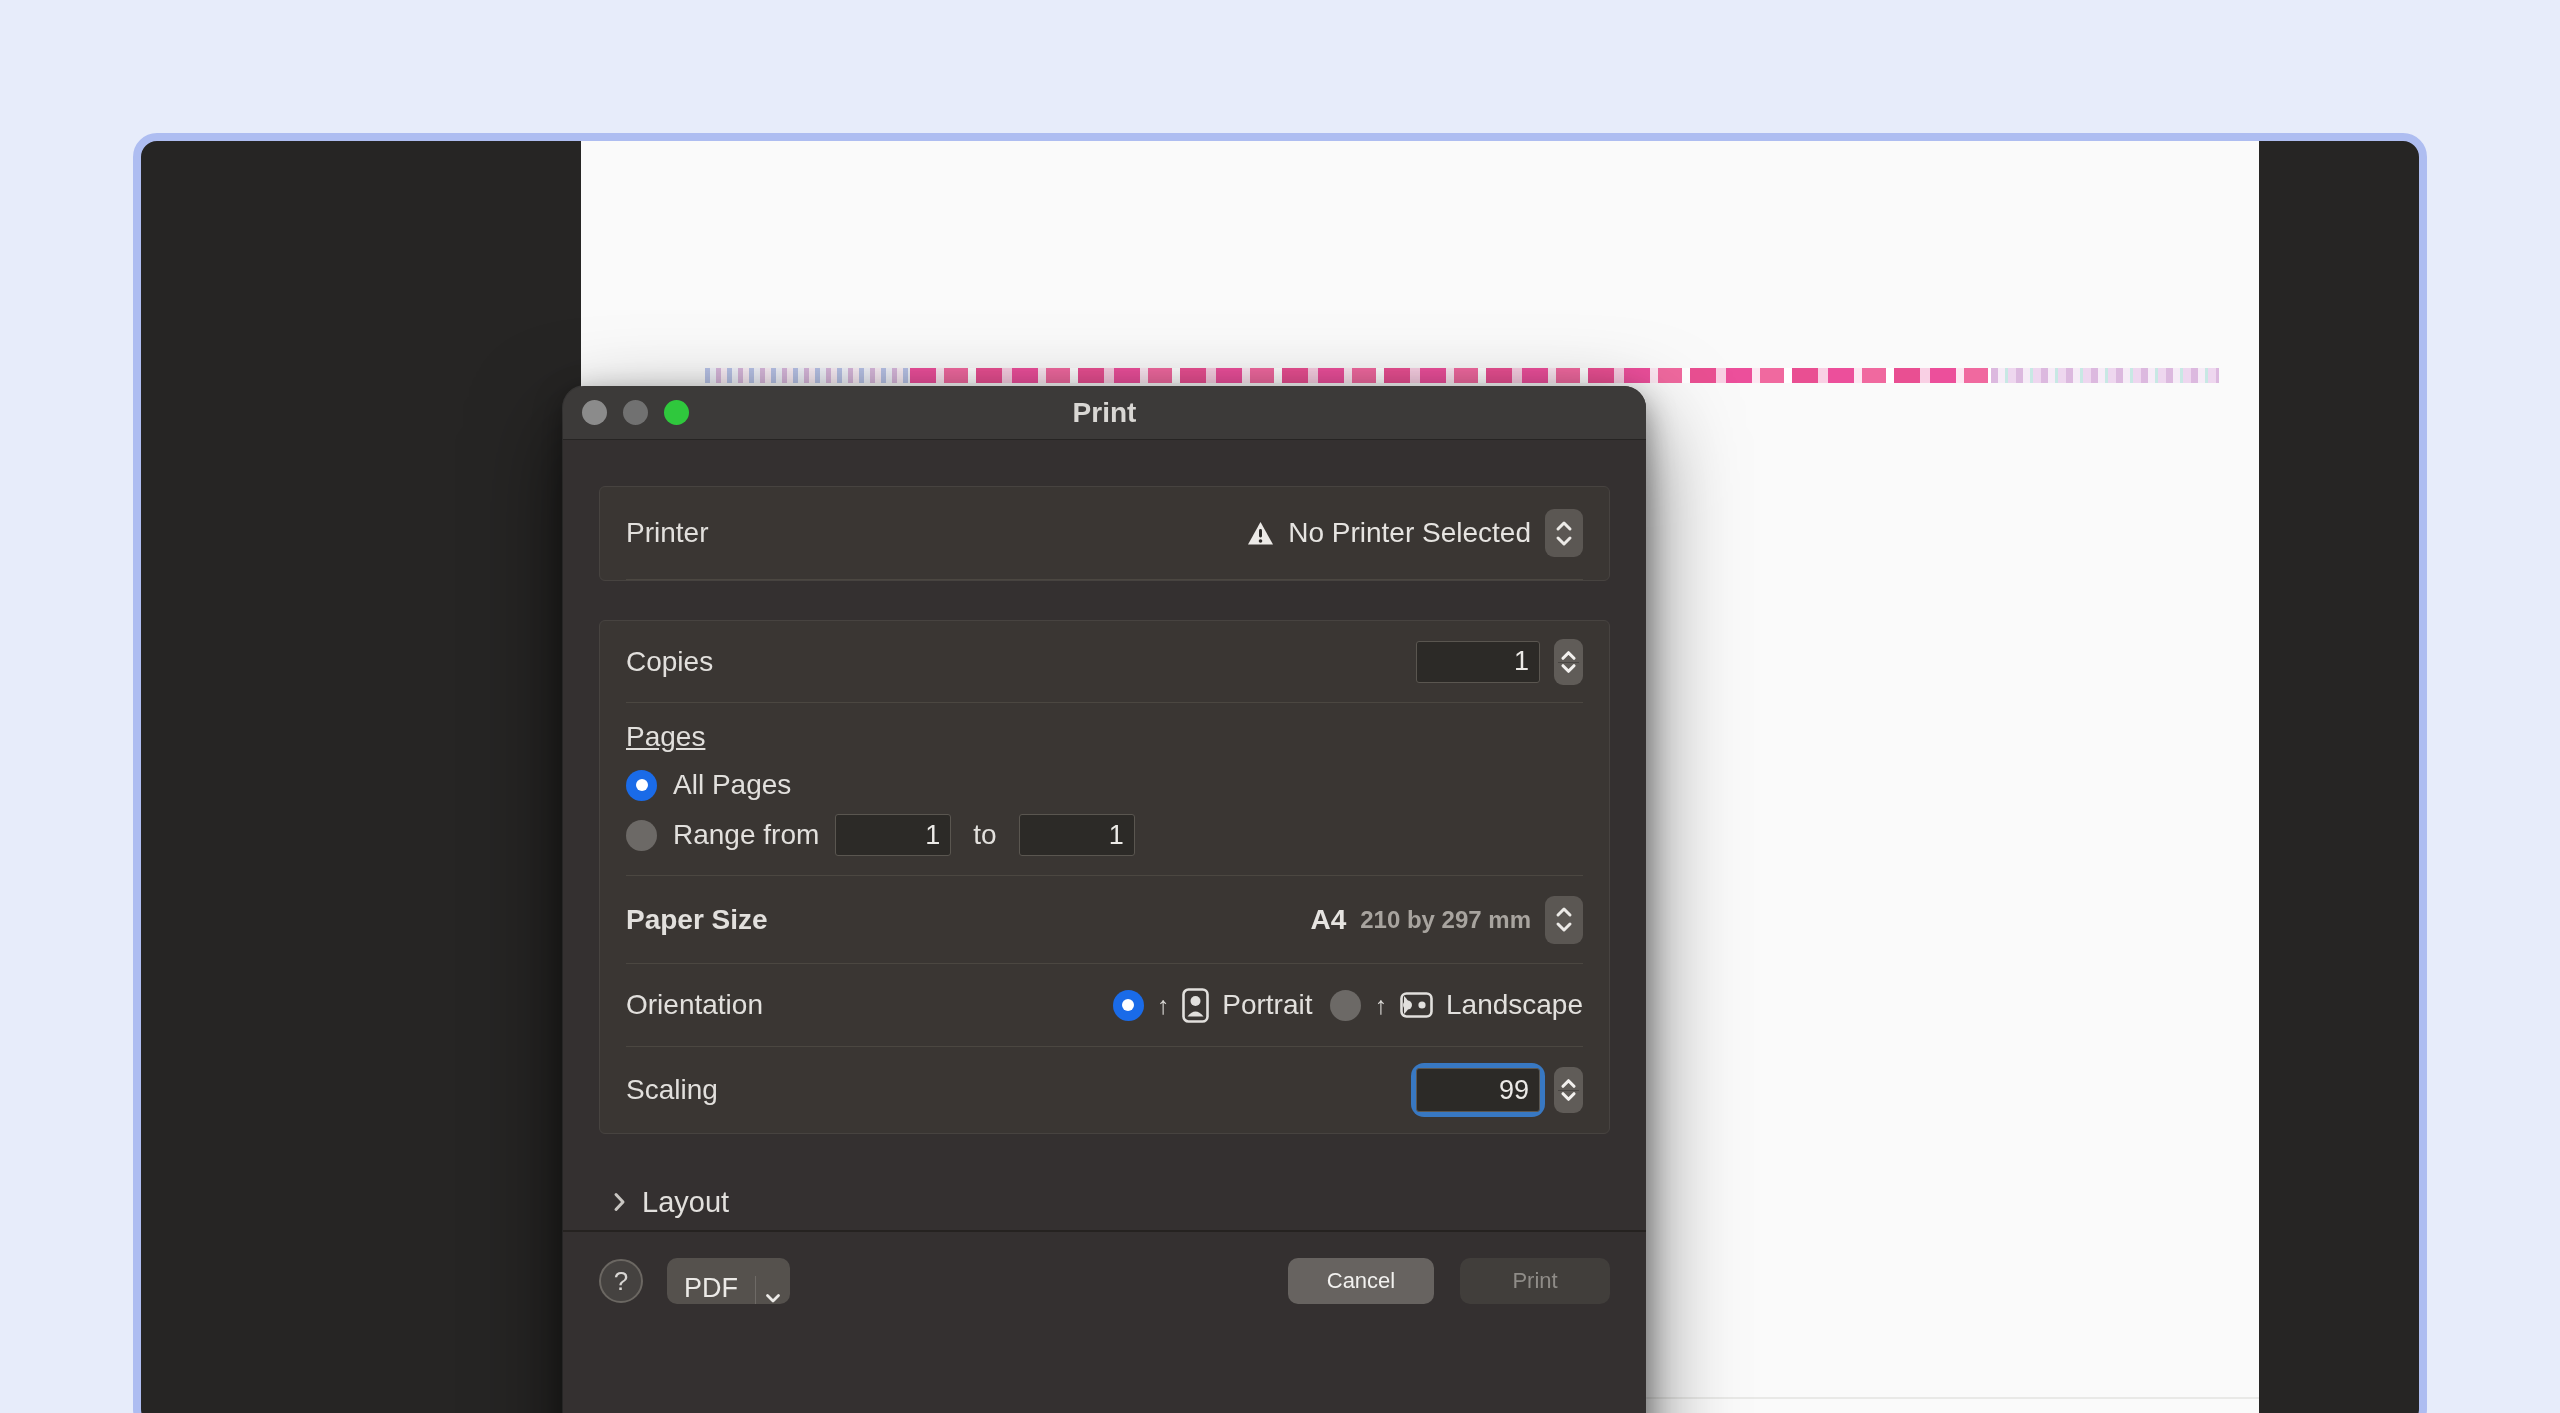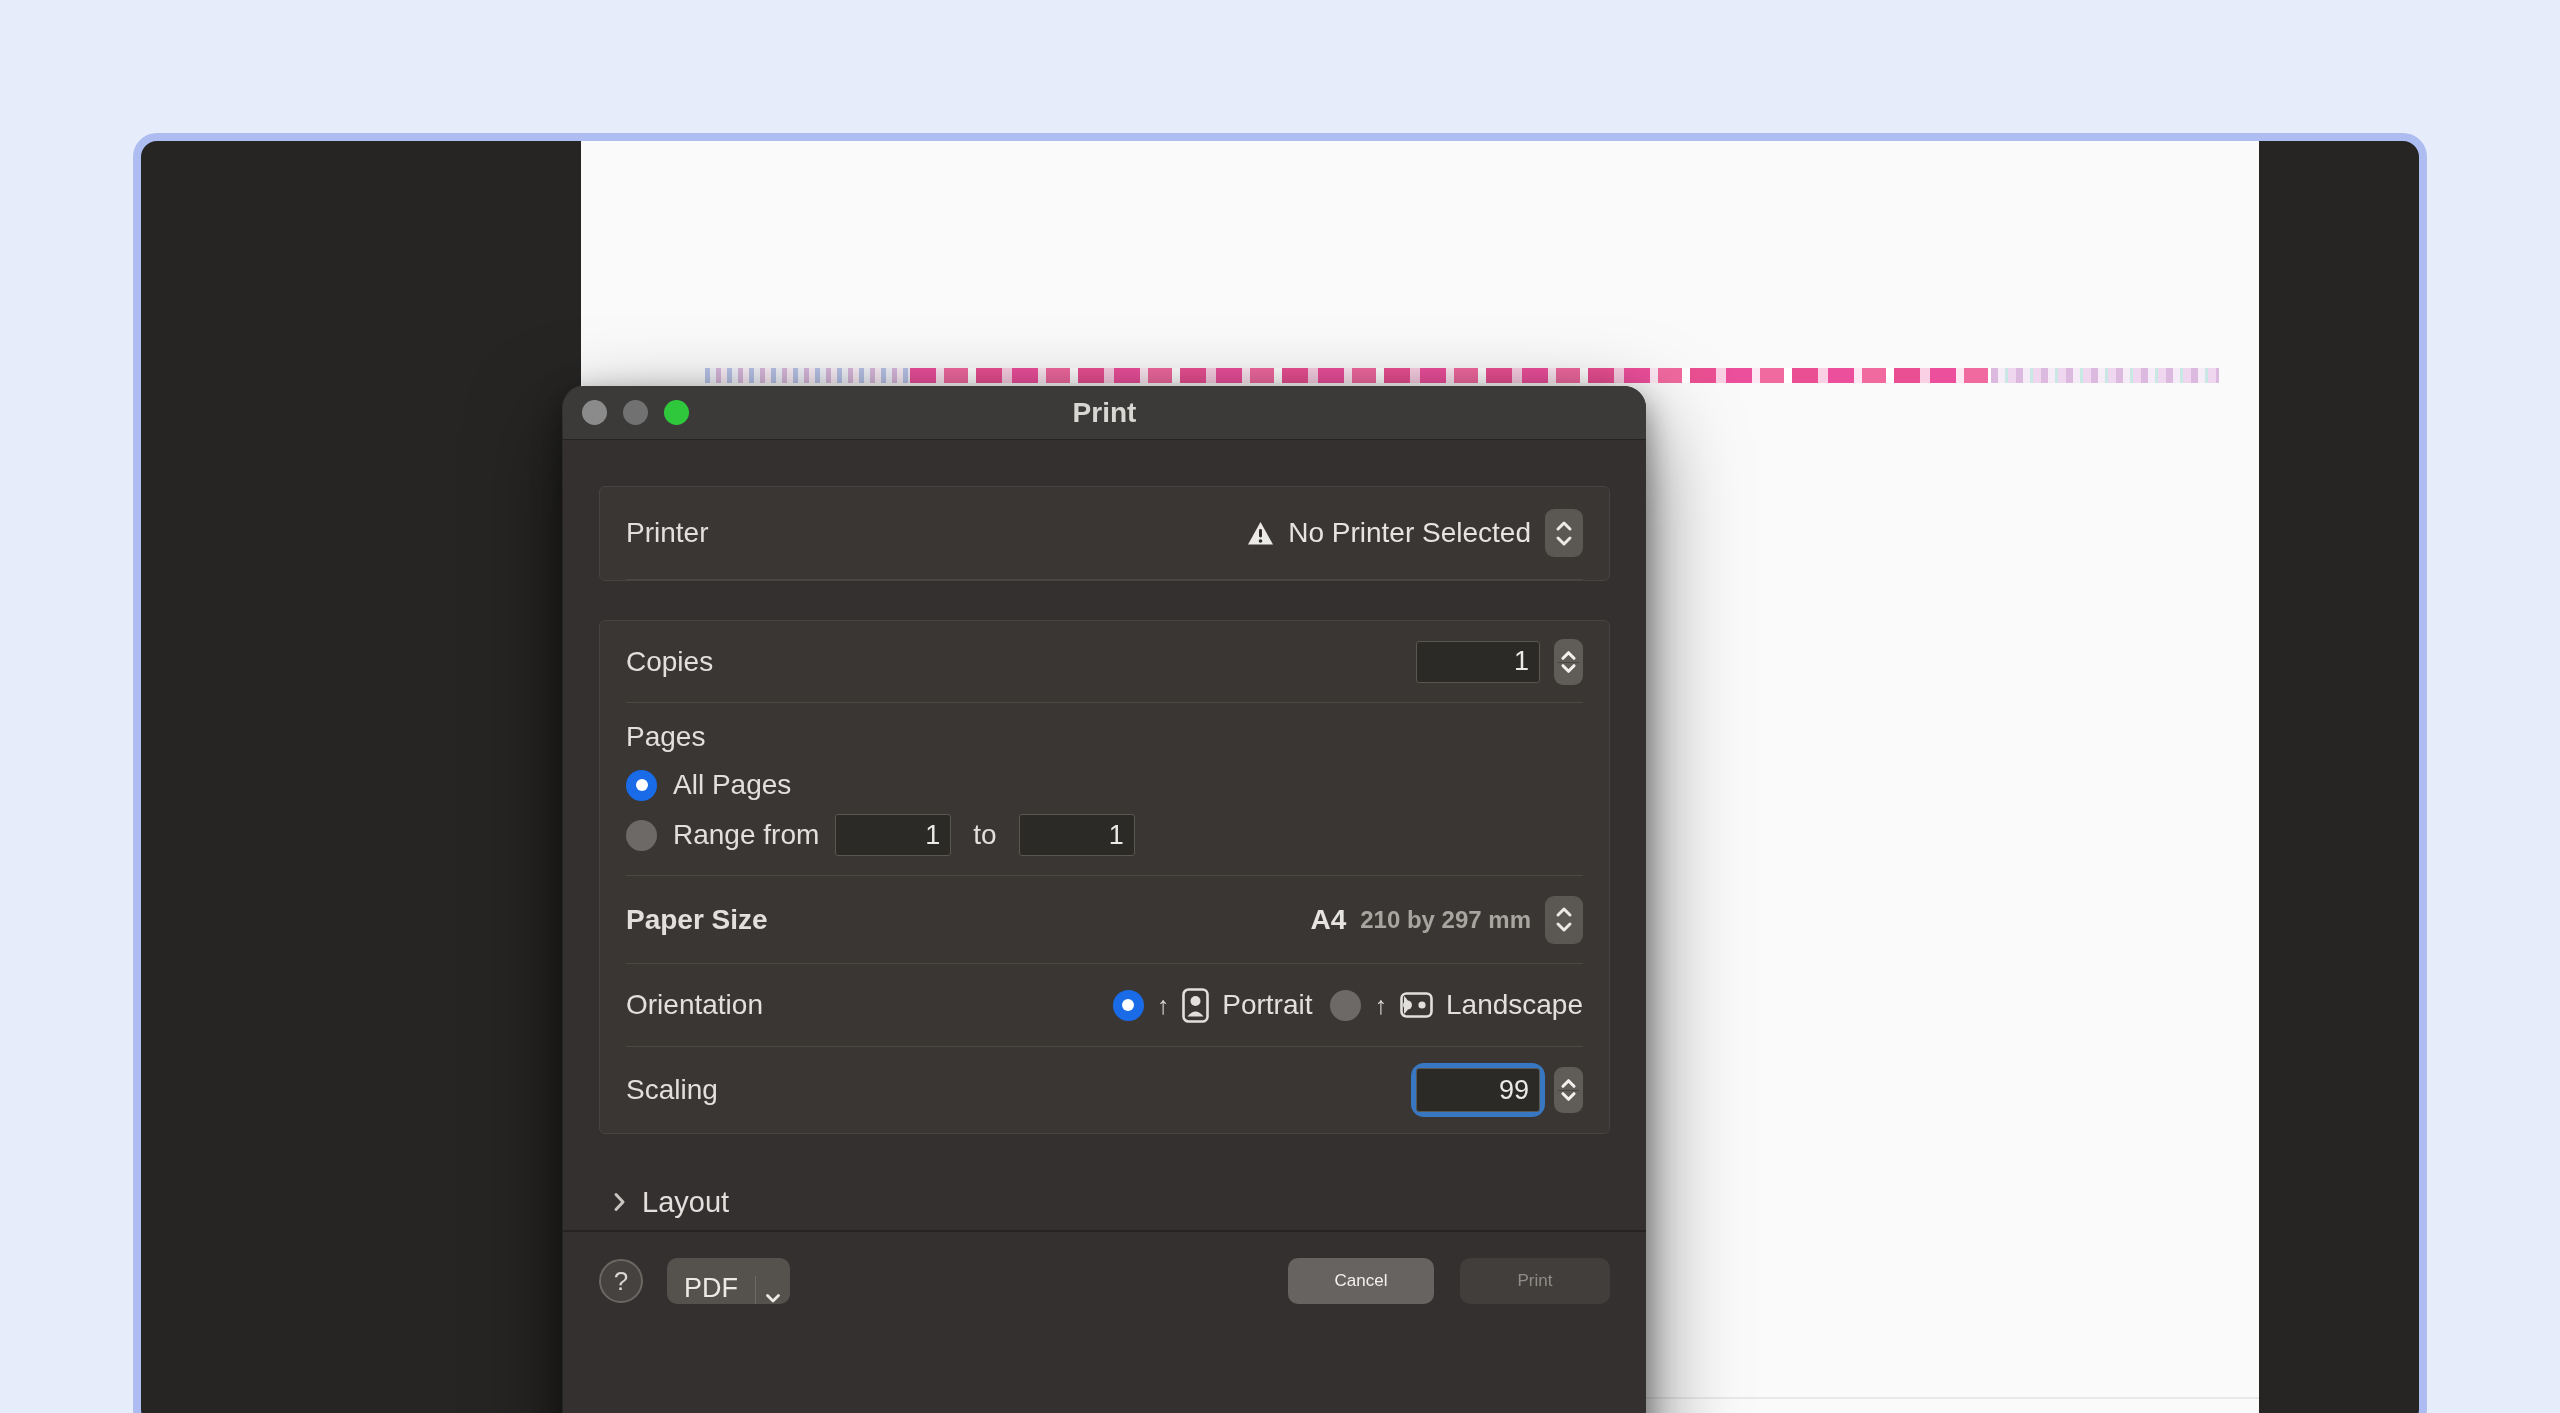--- a/index.html
+++ b/index.html
@@ -77,21 +77,21 @@
     background:#2c2a27; border:1.5px solid #5a5650; border-radius:3px;
     color:#eceae7; font-size:27px; text-align:right; padding:0 10px;
     font-family:"Liberation Sans", sans-serif; outline:none;
   }
   .field.copies { width:124px; height:42px; }
   .field.range { width:116px; height:42px; }
   .field.scale { width:124px; height:44px; }
   .focus-ring { border-radius:8px; box-shadow:0 0 0 5px #3878c2; display:inline-flex; }
 
   .pages-block { padding:12px 26px 16px; }
-  .pages-title { font-size:28px; height:44px; display:flex; align-items:center; }
+  .pages-title { font-size:28px; height:44px; display:flex; align-items:center;text-decoration:underline; }
   .radio-row { display:flex; align-items:center; gap:16px; height:48px; margin-top:2px; }
   .radio { width:31px; height:31px; border-radius:50%; flex:0 0 auto; }
   .radio.on { background:#1a6be8; position:relative; }
   .radio.on::after { content:""; position:absolute; left:50%; top:50%; width:12px; height:12px;
     margin:-6px 0 0 -6px; background:#fff; border-radius:50%; }
   .radio.off { background:#6c6966; }
   .radio-lbl { font-size:28px; }
   .to-lbl { font-size:28px; margin:0 6px;text-align:center; }
 
   .orient-group { display:flex; align-items:center; gap:13px; }
@@ -107,21 +107,21 @@
     width:44px; height:44px; border-radius:50%; background:#454240; border:2px solid #6b6762;
     color:#d8d6d3; font-size:26px; display:flex; align-items:center; justify-content:center;
   }
   .pdf-btn {
     margin-left:24px; width:123px; height:46px; border-radius:10px; background:#55514d;
     display:flex; align-items:flex-end; color:#eceae7; font-size:27px;
   }
   .pdf-btn .pdf-txt { flex:1; text-align:center; }
   .pdf-btn .vsep { width:1px; height:28px; background:#6e6a66; }
   .pdf-btn .dd { width:34px; display:flex; justify-content:center; }
-  .btn { height:46px; border-radius:10px; font-size:17px; display:flex; align-items:center; justify-content:center; }
+  .btn { height:46px; border-radius:10px; font-size:22px; display:flex; align-items:center; justify-content:center; }
   .btn.cancel { width:146px; background:#676360; color:#f2f1ef; margin-right:26px; }
   .btn.print { width:150px; background:#413e3b; color:#8f8c88; }
 </style>
 </head>
 <body>
 
 <div class="app-frame">
   <div class="doc-page">
     <div class="banknote-strip">
       <span class="seg seg1"></span>

